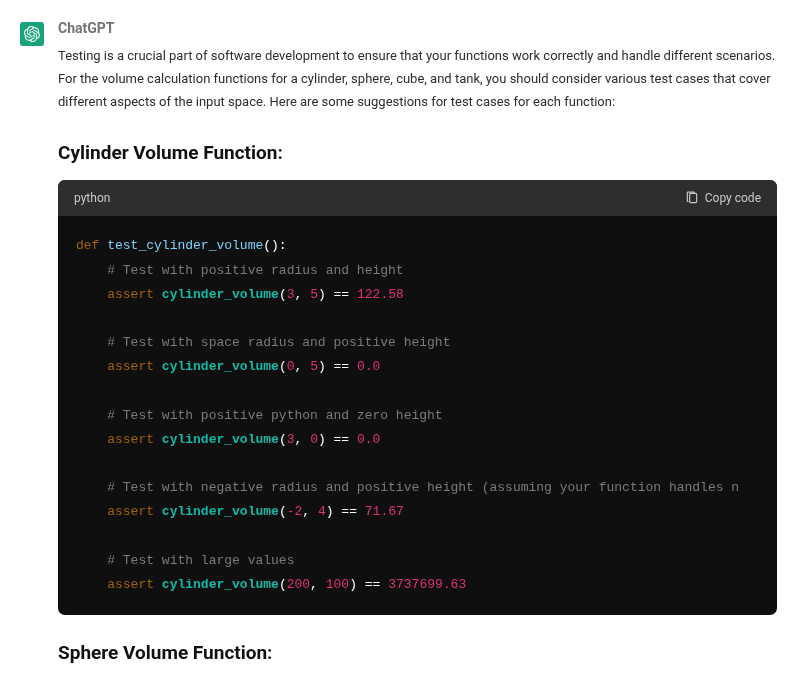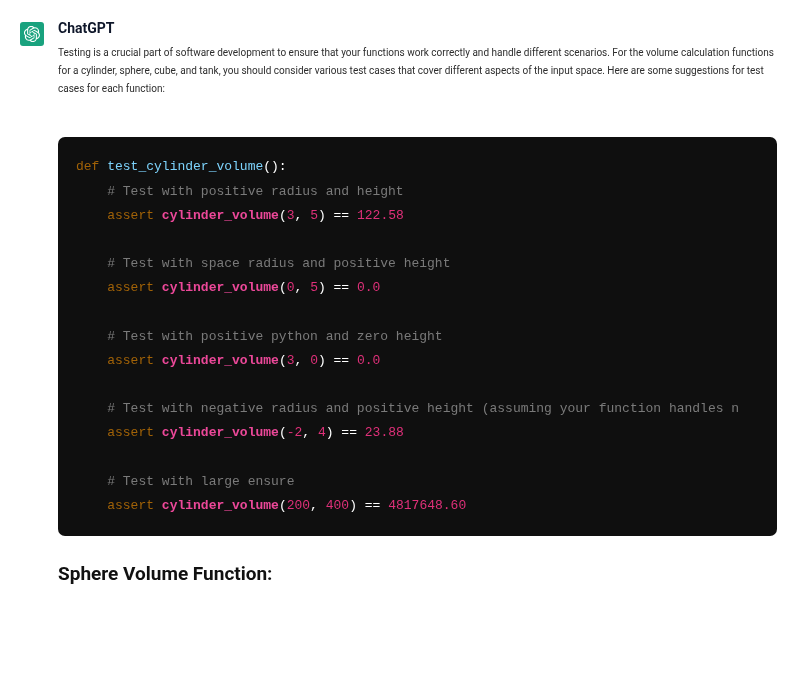--- a/index.html
+++ b/index.html
@@ -25,28 +25,28 @@
     align-items: center;
     justify-content: center;
     flex-shrink: 0;
     margin-top: 2px;
   }
   .avatar svg { width: 16px; height: 16px; }
   .content { flex: 1; min-width: 0; }
   .author {
     font-weight: 700;
     font-size: 14px;
-    color: #0f172a;
+    color: #737373;
     margin-bottom: 8px;
   }
   .intro {
-    font-size: 10px;
+    font-size: 13px;
     line-height: 1.78;
     color: #2d2d2d;
-    margin-bottom: 40px;
+    margin-bottom: 28px;
   }
   h3.section {
     font-size: 19px;
     font-weight: 700;
     color: #111;
     margin: 0 0 16px 0;
   }
   .codeblock {
     background: #0f0f0f;
     border-radius: 7px;
@@ -78,54 +78,65 @@
     font-family: "SFMono-Regular", Consolas, "Liberation Mono", Menlo, monospace;
     font-size: 13px;
     line-height: 1.86;
     color: #ffffff;
     overflow-x: hidden;
     white-space: pre;
   }
   .kw   { color: #a16207; }   
   .fn   { color: #7dd3fc; }   
   .cm   { color: #7a7a7a; }   
-  .call { color: #ec4899; font-weight: 600; }
+  .call { color: #14b8a6; font-weight: 600; }
   .num  { color: #df3079; }
   .op   { color: #ffffff; }
   .pn   { color: #ffffff; }
 </style>
 </head>
 <body>
 
 <div class="message">
   <div class="avatar">
     <svg viewBox="0 0 24 24" fill="none">
       <path d="M22.28 9.82a5.98 5.98 0 00-.52-4.91 6.05 6.05 0 00-6.51-2.9A5.98 5.98 0 004.82 4.17a5.98 5.98 0 00-4 2.9 6.05 6.05 0 00.74 7.1 5.98 5.98 0 00.52 4.91 6.05 6.05 0 006.51 2.9 5.98 5.98 0 0010.43-2.16 5.98 5.98 0 004-2.9 6.05 6.05 0 00-.74-7.1zm-9.02 12.6a4.48 4.48 0 01-2.88-1.04l.14-.08 4.78-2.76a.78.78 0 00.39-.68v-6.74l2.02 1.17a.07.07 0 01.04.05v5.58a4.5 4.5 0 01-4.49 4.5zm-9.66-4.13a4.47 4.47 0 01-.54-3.01l.14.09 4.78 2.76a.78.78 0 00.78 0l5.84-3.37v2.33a.07.07 0 01-.03.06L9.74 19.9a4.5 4.5 0 01-6.14-1.65zM2.34 7.9a4.48 4.48 0 012.34-1.97v5.68a.78.78 0 00.39.68l5.84 3.37-2.02 1.17a.07.07 0 01-.07 0L4 14.07a4.5 4.5 0 01-1.65-6.14zm16.6 3.86l-5.84-3.37 2.02-1.17a.07.07 0 01.07 0l4.83 2.79a4.5 4.5 0 01-.7 8.11v-5.68a.78.78 0 00-.39-.68zm2.01-3.02l-.14-.09-4.78-2.76a.78.78 0 00-.78 0L9.4 9.27V6.93a.07.07 0 01.03-.06l4.83-2.79a4.5 4.5 0 016.68 4.66zM8.3 12.86l-2.02-1.17a.07.07 0 01-.04-.05V6.06a4.5 4.5 0 017.37-3.45l-.14.08-4.78 2.76a.78.78 0 00-.39.68v6.74zm1.1-2.37L12 9l2.6 1.5v3L12 15l-2.6-1.5v-3z" fill="#fff"></path>
     </svg>
   </div>
 
   <div class="content">
     <div class="author">ChatGPT</div>
     <div class="intro">Testing is a crucial part of software development to ensure that your functions work correctly and handle different scenarios. For the volume calculation functions for a cylinder, sphere, cube, and tank, you should consider various test cases that cover different aspects of the input space. Here are some suggestions for test cases for each function:</div>
 
+    <h3 class="section">Cylinder Volume Function:</h3>
 
     <div class="codeblock">
+      <div class="codeheader">
+        <span>python</span>
+        <div class="copybtn">
+          <svg viewBox="0 0 24 24" fill="none" stroke="#c9c9c9" stroke-width="2">
+            <rect x="8" y="4" width="12" height="16" rx="2"></rect>
+            <path d="M16 4V3a1 1 0 00-1-1H5a1 1 0 00-1 1v14a1 1 0 001 1h1"></path>
+          </svg>
+          <span>Copy code</span>
+        </div>
+      </div>
 <pre class="code"><span class="kw">def</span> <span class="fn">test_cylinder_volume</span><span class="pn">():</span>
     <span class="cm"># Test with positive radius and height</span>
     <span class="kw">assert</span> <span class="call">cylinder_volume</span><span class="pn">(</span><span class="num">3</span><span class="pn">,</span> <span class="num">5</span><span class="pn">)</span> <span class="op">==</span> <span class="num">122.58</span>
 
     <span class="cm"># Test with space radius and positive height</span>
     <span class="kw">assert</span> <span class="call">cylinder_volume</span><span class="pn">(</span><span class="num">0</span><span class="pn">,</span> <span class="num">5</span><span class="pn">)</span> <span class="op">==</span> <span class="num">0.0</span>
 
     <span class="cm"># Test with positive python and zero height</span>
     <span class="kw">assert</span> <span class="call">cylinder_volume</span><span class="pn">(</span><span class="num">3</span><span class="pn">,</span> <span class="num">0</span><span class="pn">)</span> <span class="op">==</span> <span class="num">0.0</span>
 
     <span class="cm"># Test with negative radius and positive height (assuming your function handles n</span>
-    <span class="kw">assert</span> <span class="call">cylinder_volume</span><span class="pn">(</span><span class="num">-2</span><span class="pn">,</span> <span class="num">4</span><span class="pn">)</span> <span class="op">==</span> <span class="num">23.88</span>
+    <span class="kw">assert</span> <span class="call">cylinder_volume</span><span class="pn">(</span><span class="num">-2</span><span class="pn">,</span> <span class="num">4</span><span class="pn">)</span> <span class="op">==</span> <span class="num">71.67</span>
 
-    <span class="cm"># Test with large ensure</span>
-    <span class="kw">assert</span> <span class="call">cylinder_volume</span><span class="pn">(</span><span class="num">200</span><span class="pn">,</span> <span class="num">400</span><span class="pn">)</span> <span class="op">==</span> <span class="num">4817648.60</span>
+    <span class="cm"># Test with large values</span>
+    <span class="kw">assert</span> <span class="call">cylinder_volume</span><span class="pn">(</span><span class="num">200</span><span class="pn">,</span> <span class="num">100</span><span class="pn">)</span> <span class="op">==</span> <span class="num">3737699.63</span>
 </pre>
     </div>
 
     <h3 class="section">Sphere Volume Function:</h3>
   </div>
 </div>
 
 </body></html>

